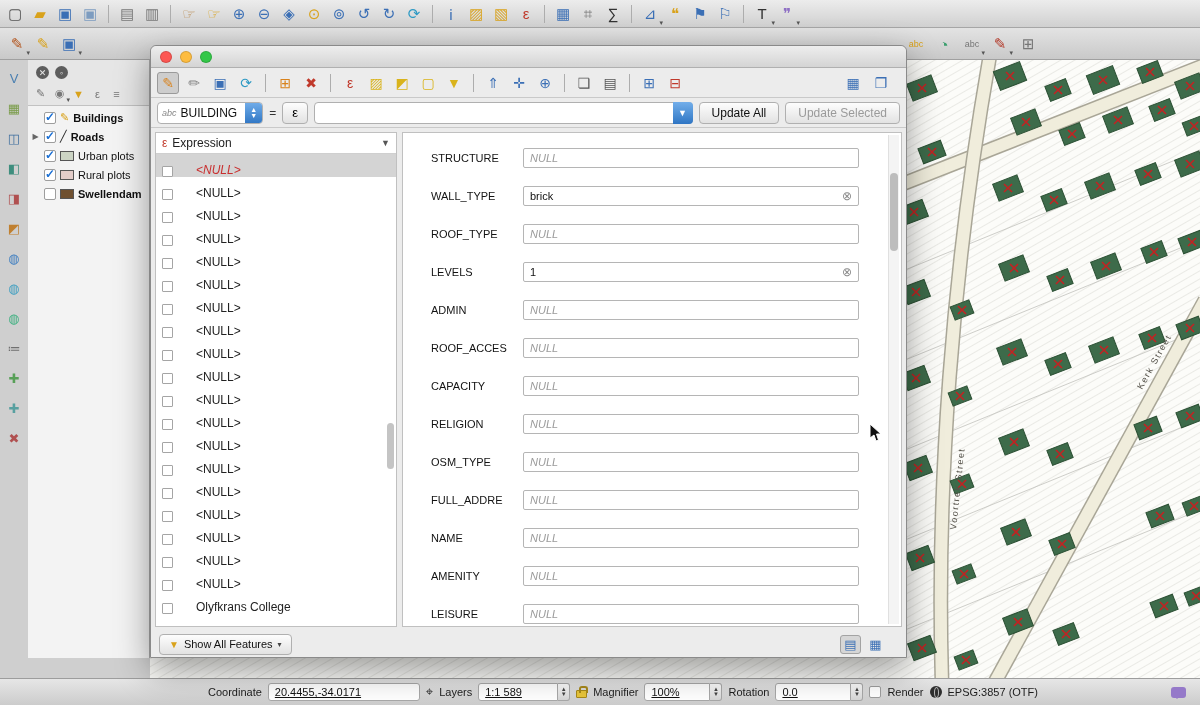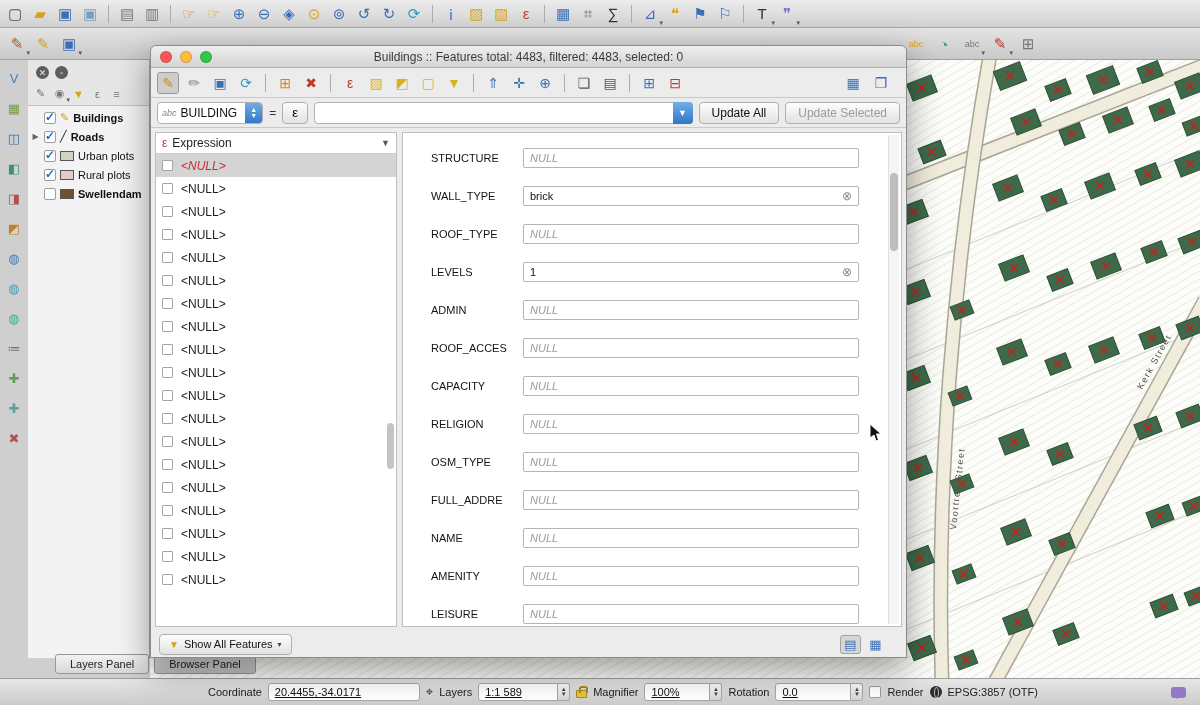--- a/index.html
+++ b/index.html
@@ -92,21 +92,21 @@
   .btn.disabled { color:#9a9a9a; }
 
   .dlg-main { flex:1; display:flex; min-height:0; padding:4px; }
   .list-pane { width:242px; background:#fff; border:1px solid #c0c0c0; display:flex;
                flex-direction:column; position:relative; overflow:hidden;}
   .expr-header { height:21px; border-bottom:1px solid #cfcfcf; display:flex; align-items:center;
                  gap:5px; padding:0 6px; font-size:12px; color:#222; background:#fff;}
   .expr-header .eps { color:#c0392b; font-size:12px; }
   .expr-header .caret { margin-left:auto; font-size:9px; color:#555; }
   .feat-scroll { flex:1; overflow:hidden; }
-  .feat-row { height:23px; display:flex; align-items:center; gap:8px; padding:0 6px;
+  .feat-row { height:23px; display:flex; align-items:flex-end; gap:23px; padding:0 6px;
               font-size:12px; color:#222; }
   .fcb { width:11px; height:11px; border:1px solid #a5a5a5; border-radius:1px; background:#fff; flex:0 0 auto;}
   .feat-row.selected { background:#d4d4d4; }
   .feat-row.selected .flabel { color:#c92f2f; font-style:italic; }
   .lscroll-thumb { position:absolute; right:2px; top:290px; width:7px; height:46px;
                    background:#c4c4c4; border-radius:4px; }
 
   .form-pane { flex:1; background:#fff; border:1px solid #c0c0c0; margin-left:5px; position:relative;
                overflow:hidden; padding:14px 26px 0 28px; }
   .form-row { display:flex; align-items:center; height:21px; margin-bottom:17px; }
@@ -652,33 +652,28 @@
         </div>
         <div class="layer-row">
           <span class="expander"></span>
           <span class="cb"></span>
           <span class="swatch" style="background: rgb(111, 80, 48);"></span>
           <span class="layer-label bold">Swellendam</span>
         </div>
       </div>
   </div>
 
-  <div class="dock-tabs">
-    <div class="dock-tab active">Layers Panel</div>
-    <div class="dock-tab">Browser Panel</div>
-  </div>
 
   <div class="dialog">
     <div class="titlebar">
       <span class="lights">
         <span class="light" style="background:#fc5753;"></span>
         <span class="light" style="background:#fdbc40;"></span>
         <span class="light" style="background:#33c748;"></span>
       </span>
-      <span>Buildings :: Features total: 4483, filtered: 4483, selected: 0</span>
     </div>
 
     <div class="dlg-tb">
       <span style="display:flex;gap:4px;align-items:center;">
           <span class="icon pressed" style="color: rgb(217, 130, 27);">✎</span>
           <span class="icon" style="color: rgb(136, 136, 136);">✏</span>
           <span class="icon" style="color: rgb(59, 111, 181);">▣</span>
           <span class="icon" style="color: rgb(46, 154, 196);">⟳</span>
           <span class="tsep"></span>
           <span class="icon" style="color: rgb(217, 130, 27);">⊞</span>
@@ -801,20 +796,24 @@
               <span class="fcb"></span>
               <span class="flabel">&lt;NULL&gt;</span>
             </div>
             <div class="feat-row">
               <span class="fcb"></span>
               <span class="flabel">&lt;NULL&gt;</span>
             </div>
             <div class="feat-row">
               <span class="fcb"></span>
               <span class="flabel">&lt;NULL&gt;</span>
+            </div>
+            <div class="feat-row">
+              <span class="fcb"></span>
+              <span class="flabel">Olyfkrans College</span>
             </div>
           </div>
         <div class="lscroll-thumb"></div>
       </div>
 
       <div class="form-pane">
         <div>
             <div class="form-row">
               <span class="f-label">STRUCTURE</span>
               <span class="f-box">

